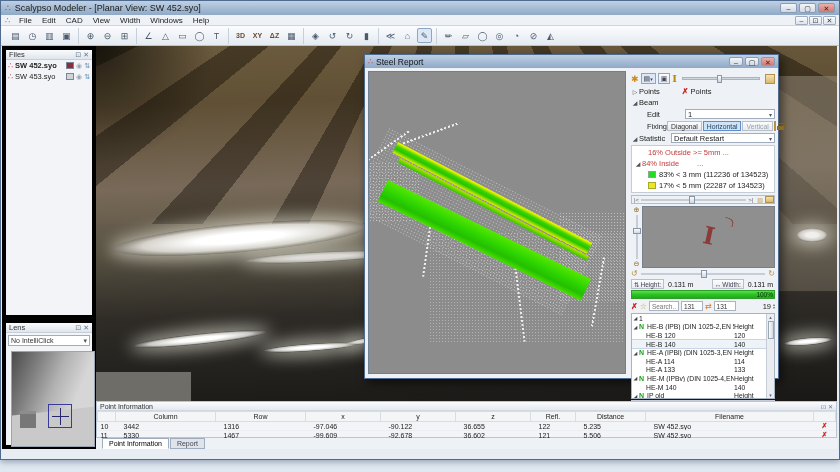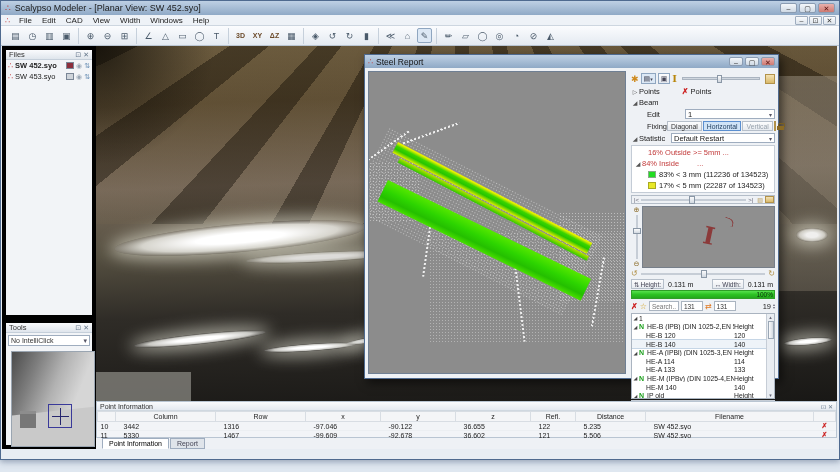--- a/index.html
+++ b/index.html
@@ -314,21 +314,21 @@
       <span class="ficon">∴</span>
       <span class="fname">SW 453.syo</span>
       <span class="sq" style="background:#cfd4da"></span>
       <span class="fdot">◉</span>
       <span class="fsync">⇅</span>
     </div>
   </div>
 
   <div class="panel" id="lens-panel">
     <div class="phead">
-      <span>Tools</span>
+      <span>Lens</span>
       <span class="ptools">
         <span>⊡</span>
         <span>✕</span>
       </span>
     </div>
     <div class="lens-dd">
       <span>No IntelliClick</span>
       <span class="dd">▾</span>
     </div>
     <div class="lens-img">

